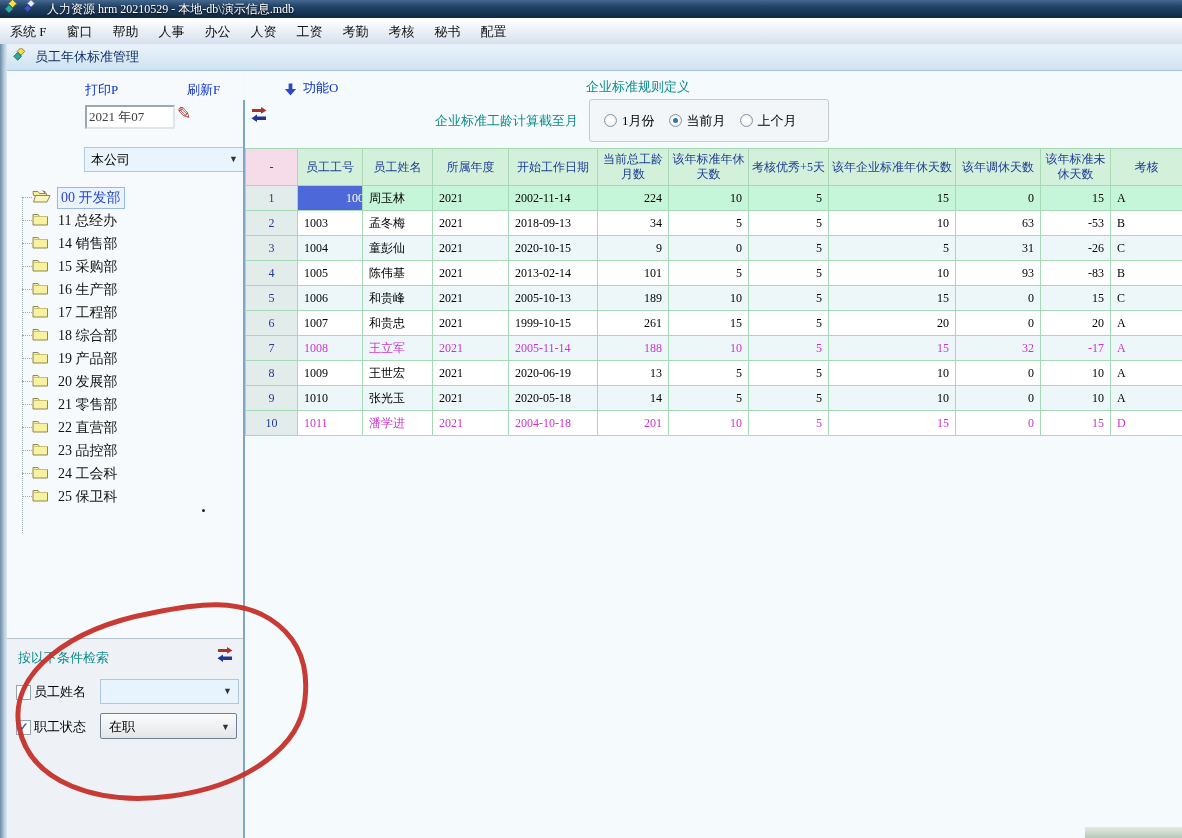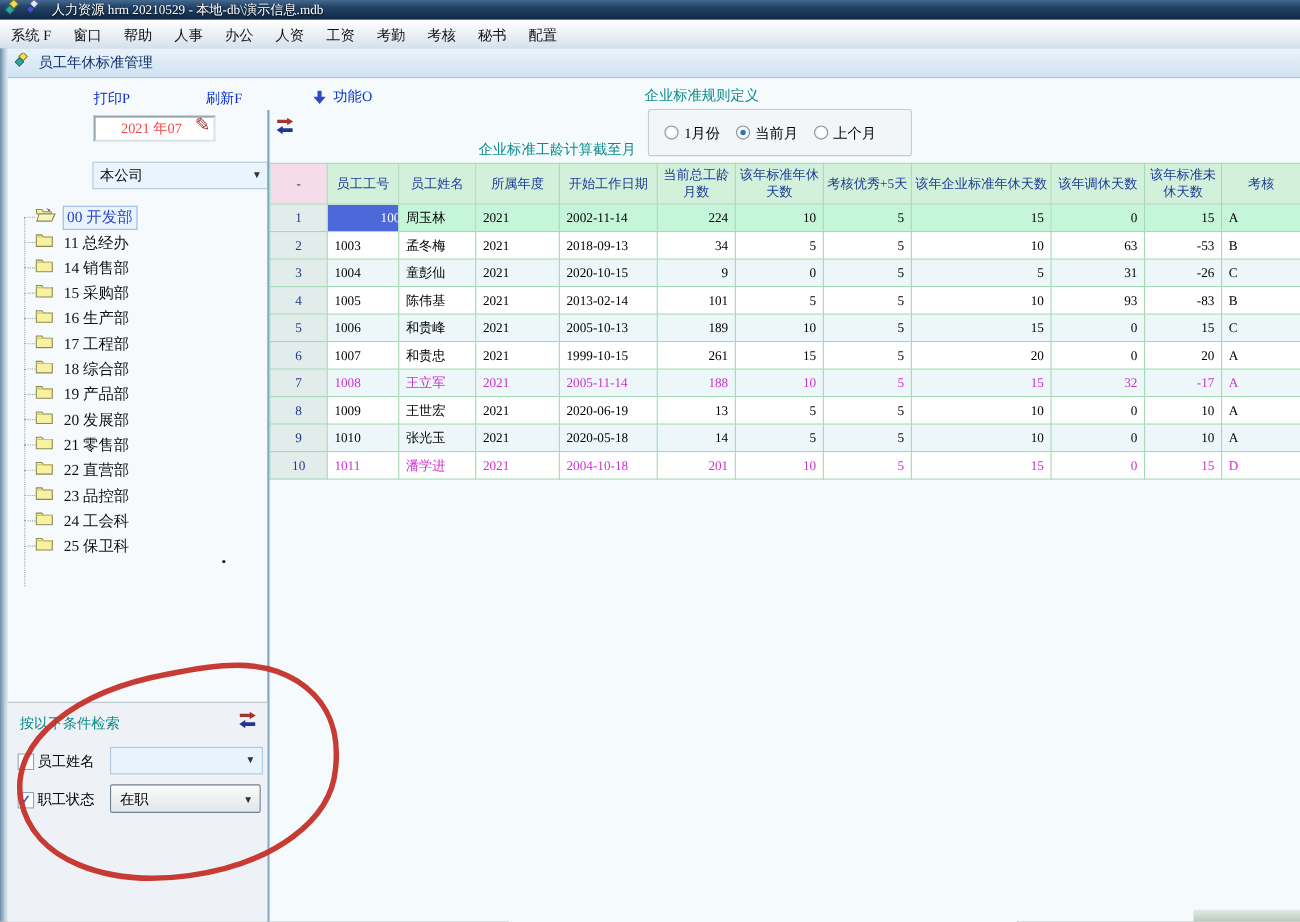--- a/index.html
+++ b/index.html
@@ -36,21 +36,21 @@
   .left-border{
     position:absolute;left:0;top:44px;width:7px;height:794px;
     background:linear-gradient(90deg,#6d8ca6,#b9cddd 60%,#d9e6f0);
   }
   
   .tool-link{position:absolute;font-size:13px;color:#0a2fd4;cursor:pointer;white-space:nowrap;}
   .func-arrow{position:absolute;left:284px;top:82px;}
   .year-box{
     position:absolute;left:85px;top:105px;width:84px;height:20px;
     background:#fff;border:2px solid #9aa8b4;border-right-color:#dde4ea;border-bottom-color:#dde4ea;
-    font-size:13px;line-height:20px;padding-left:23px;color:#ef4444;
+    font-size:13px;line-height:20px;padding-left:2px;color:#404040;
   }
   .pencil-icon{position:absolute;left:177px;top:103px;font-size:17px;color:#a03a30;transform:rotate(0deg);}
   .company-combo{
     position:absolute;left:84px;top:147px;width:152px;height:23px;
     background:#e9f4fd;border:1px solid #b3c9da;
     font-size:13px;line-height:23px;padding-left:6px;color:#000;cursor:default;
   }
   .company-combo .arr{position:absolute;right:5px;top:0;font-size:9px;color:#333;line-height:23px;}
   
   .tree{position:absolute;left:10px;top:186px;width:230px;}
@@ -308,21 +308,21 @@
 
   <div class="vsep"></div>
 
   <span class="teal" style="left:586px;top:78px;">企业标准规则定义</span>
   <span class="swap-icon" style="left:250px;top:107px;">
     <svg width="18" height="16" viewBox="0 0 18 16">
       <path d="M2 2.5 h9 v-2.5 l5.5 4.5 -5.5 4.5 v-2.5 h-9 z" fill="#a8322c" transform="scale(1,0.75)"></path>
       <path d="M16 9.5 h-9 v-2.5 l-5.5 4.5 5.5 4.5 v-2.5 h9 z" fill="#22368f" transform="translate(0,1.5) scale(1,0.85)"></path>
     </svg>
   </span>
-  <span class="teal" style="left:435px;top:112px;margin-top:15px;">企业标准工龄计算截至月</span>
+  <span class="teal" style="left:435px;top:112px;">企业标准工龄计算截至月</span>
   <div class="radio-group">
       <label class="radio-opt">
         <span class="radio"></span>
         <span>1月份</span>
       </label>
       <label class="radio-opt">
         <span class="radio checked"></span>
         <span>当前月</span>
       </label>
       <label class="radio-opt">

